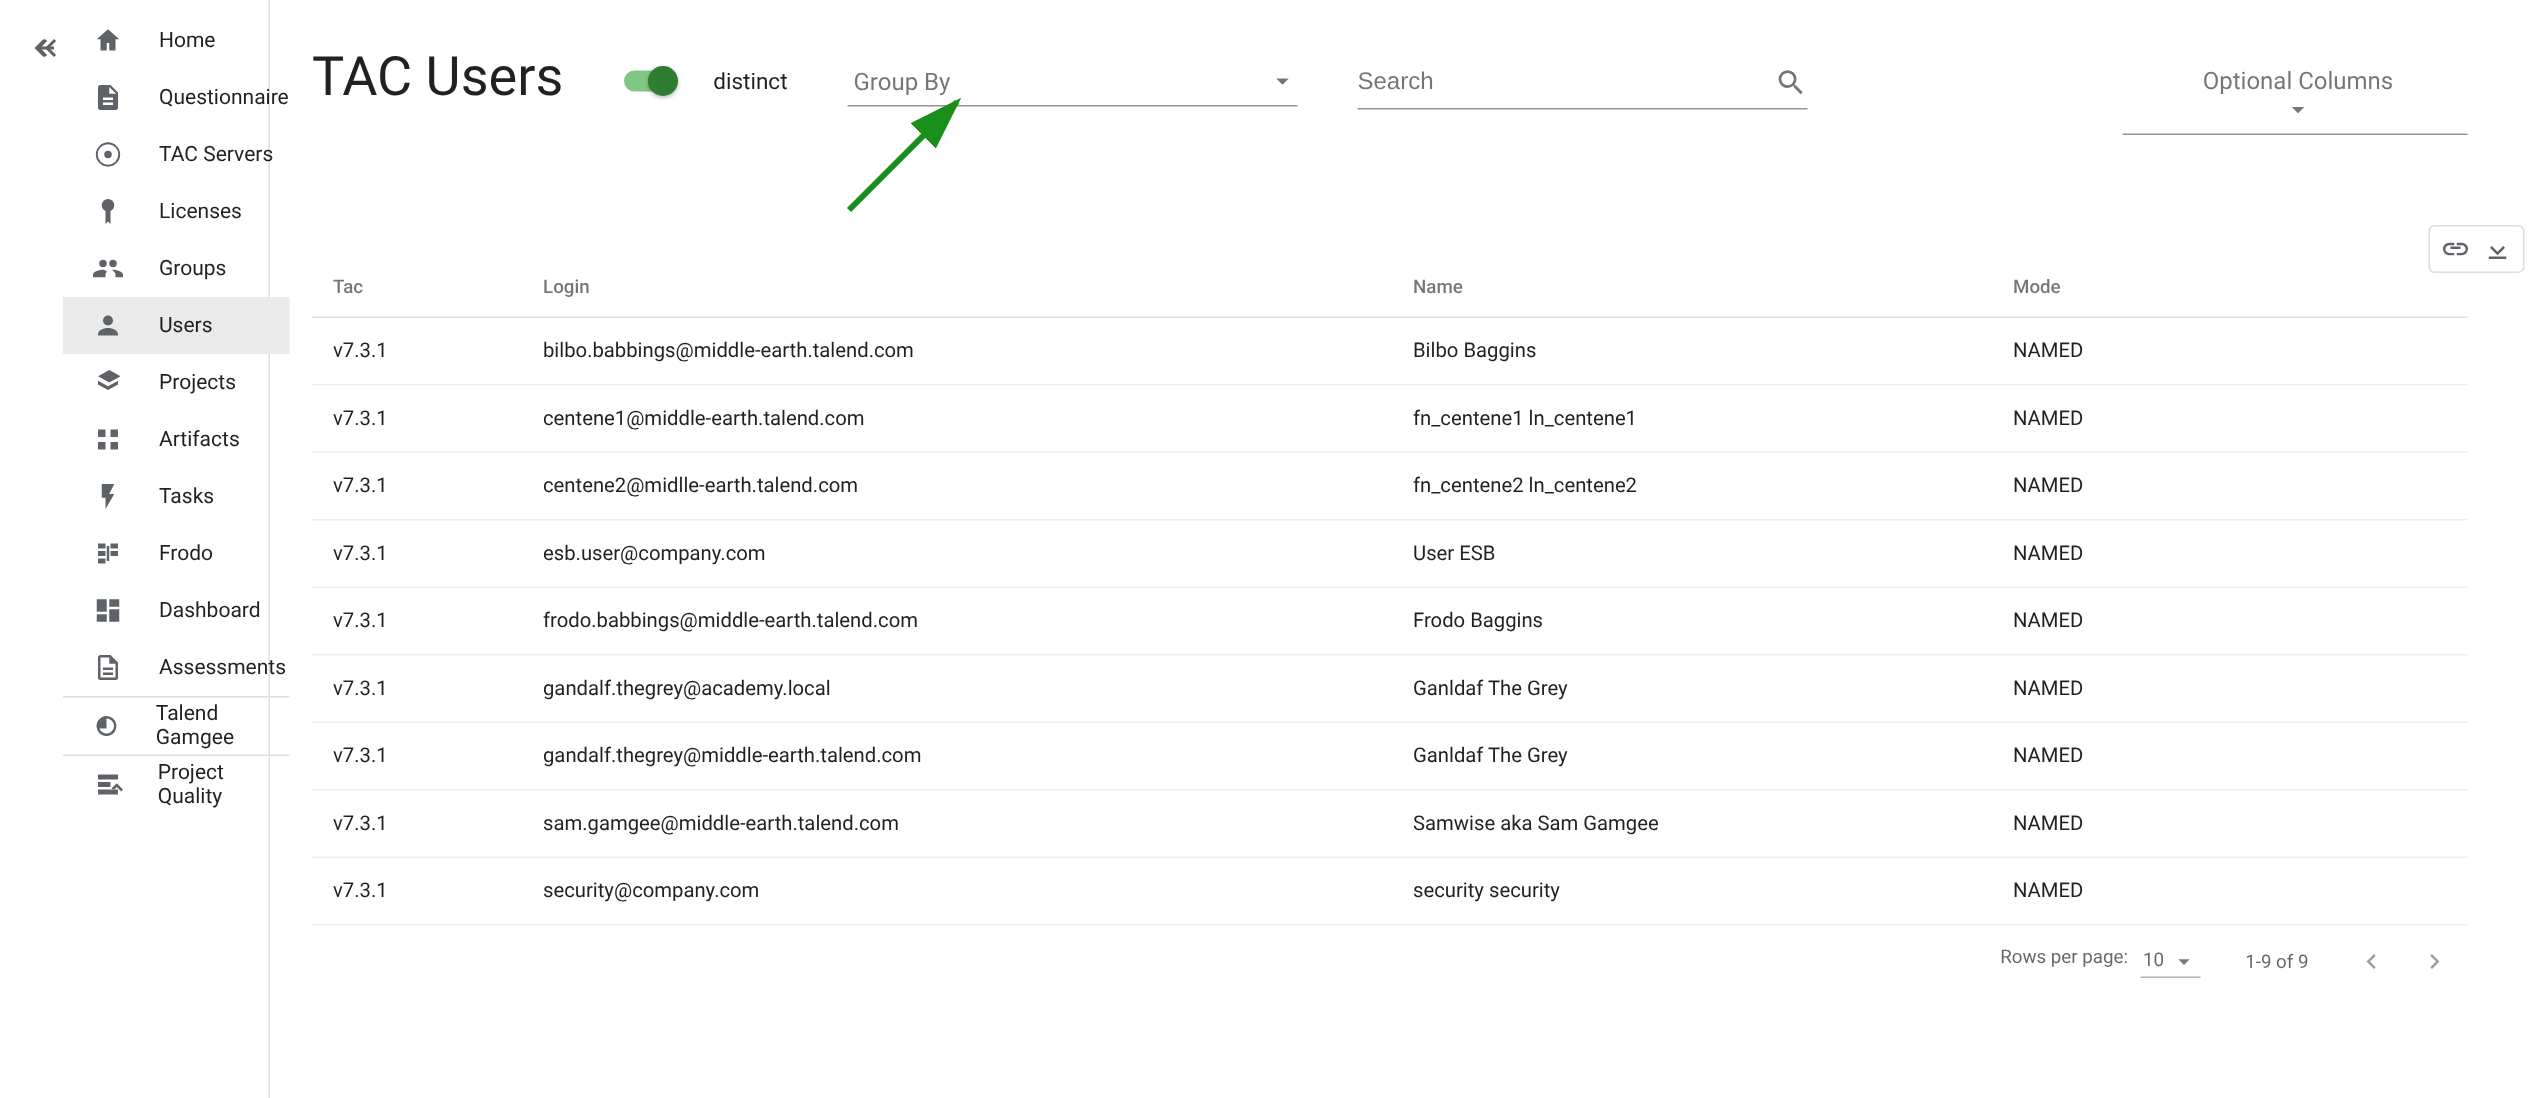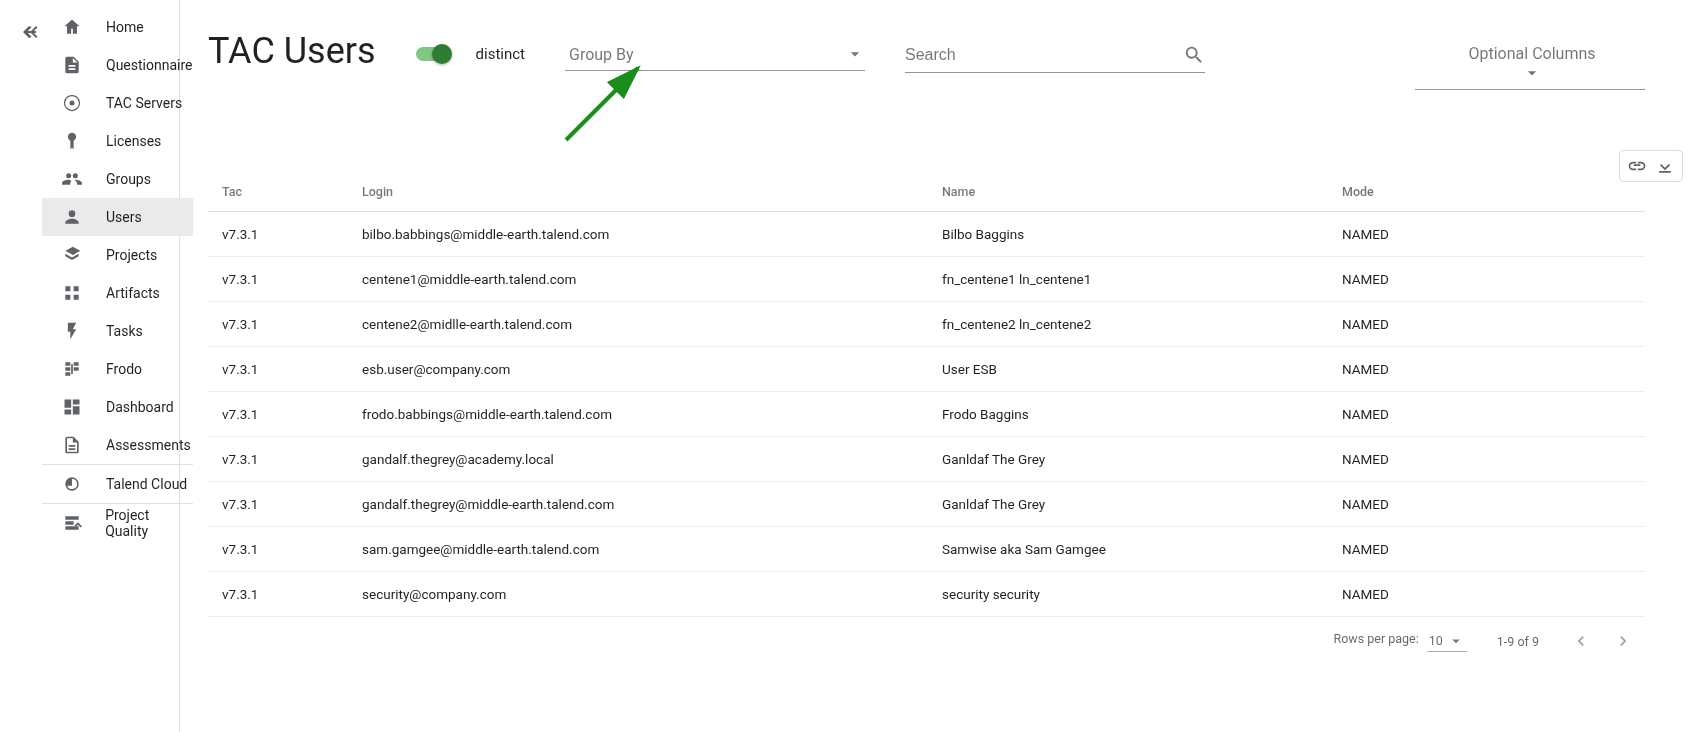--- a/index.html
+++ b/index.html
@@ -168,21 +168,21 @@
           </span>
           <span>Assessments</span>
         </div>
         <div class="nav-sep"></div>
         <div class="nav-item">
           <span class="icon">
             <svg viewBox="0 0 24 24">
               <path d="M12 4a8 8 0 00-7.45 10.95A8 8 0 1012 4zm0 2a6 6 0 11-5.65 8H12V6z"></path>
             </svg>
           </span>
-          <span>Talend Cloud</span>
+          <span>Talend Gamgee</span>
         </div>
         <div class="nav-sep"></div>
         <div class="nav-item">
           <span class="icon">
             <svg viewBox="0 0 24 24">
               <path d="M4 4h16v4H4zm0 6h10v4H4zm0 6h16v4H4zM19 11l-4 4 1.5 1.5L19 14l3.5 3.5L24 16z"></path>
             </svg>
           </span>
           <span>Project Quality</span>
         </div>

